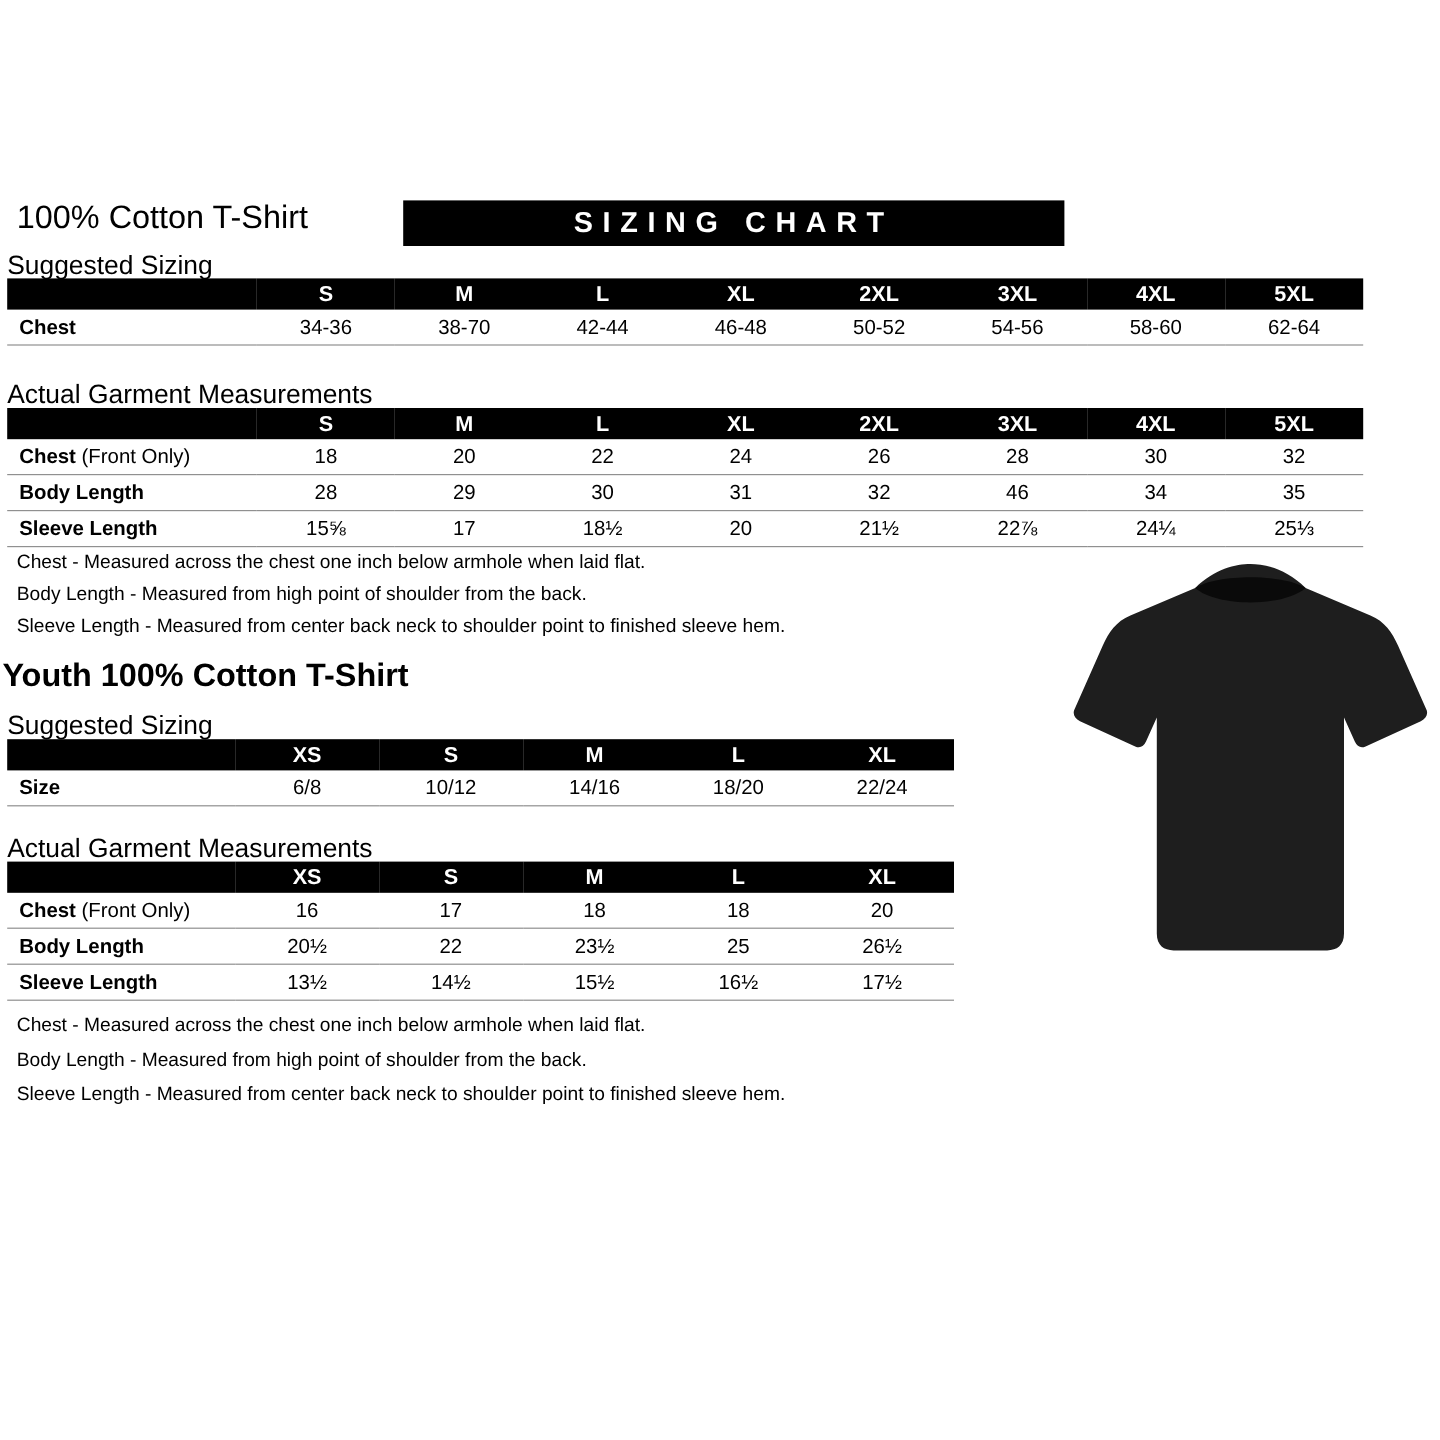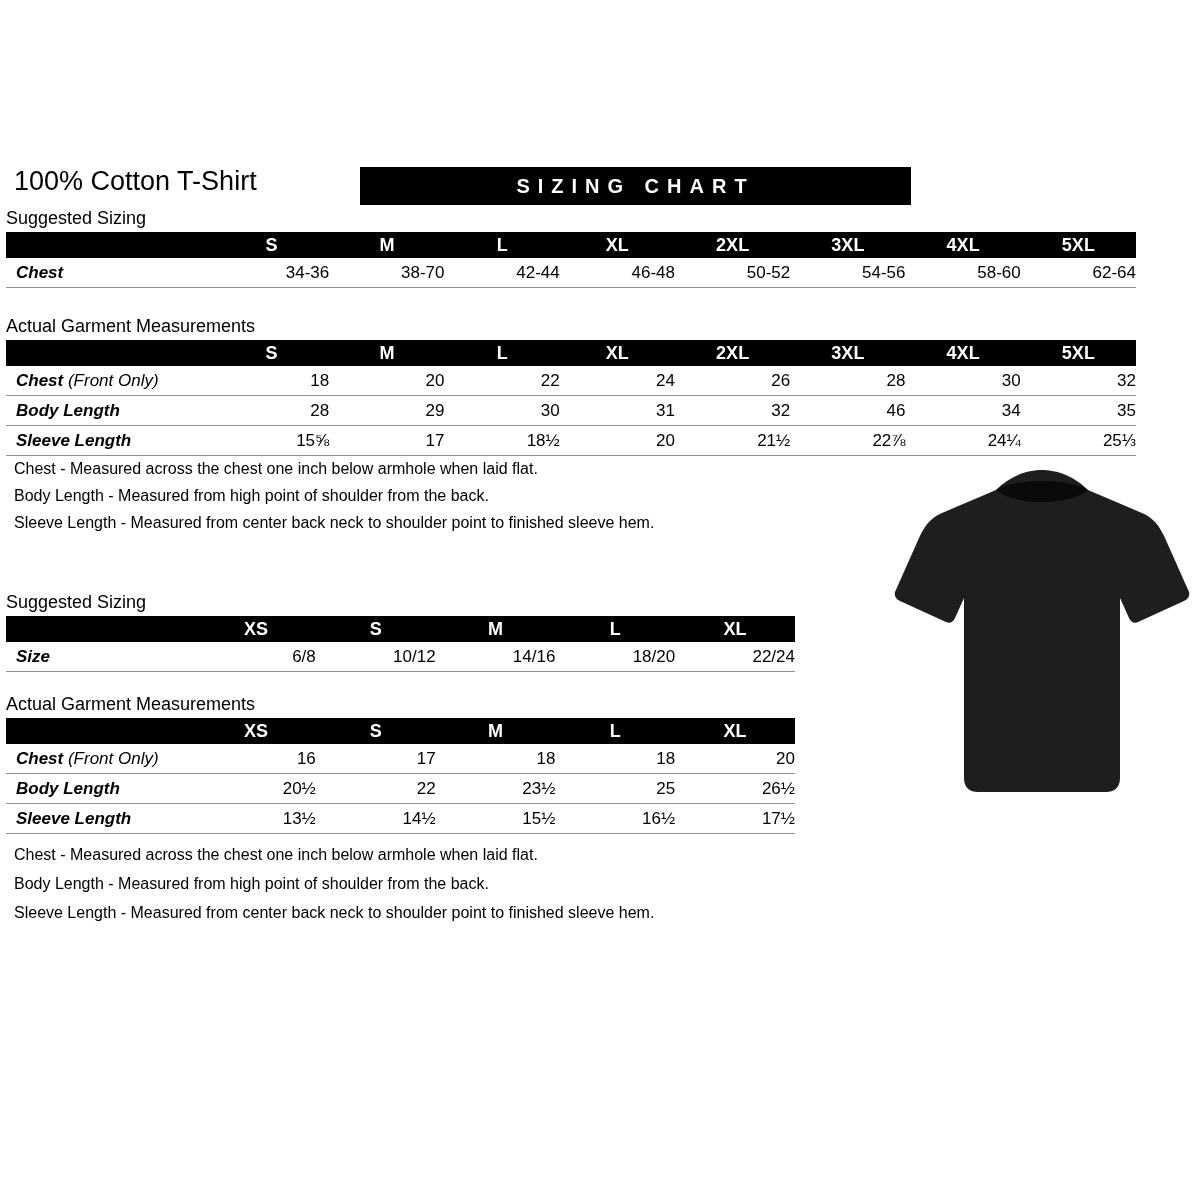--- a/index.html
+++ b/index.html
@@ -11,47 +11,47 @@
     font-family: "Liberation Sans", "DejaVu Sans", sans-serif;
     color: #000;
     overflow: hidden;
     border-radius: 26px;
   }
   .title {
     position: absolute; left: 14px; top: 166px;
     font-size: 27px; font-weight: 400; margin: 0;
   }
   .banner {
-    position: absolute; left: 360px; top: 167px; width: 551px; height: 38px;
+    position: absolute; left: 336px; top: 167px; width: 551px; height: 38px;
     background: #000; color: #fff; text-align: center; line-height: 38px;
-    font-size: 20px; font-weight: bold; letter-spacing: 8px;
-  }
-  .section-label { position: absolute; font-size: 18px; font-weight: 400; }
+    font-size: 24px; font-weight: bold; letter-spacing: 8px;
+  }
+  .section-label { position: absolute; font-size: 22px; font-weight: 400; }
   .sl-adult-suggested { left: 6px; top: 208px; }
   .sl-adult-actual    { left: 6px; top: 316px; }
   .sl-youth-suggested { left: 6px; top: 592px; }
   .sl-youth-actual    { left: 6px; top: 694px; }
 
   .table-wrap { position: absolute; }
   .adult-suggested { left: 6px; top: 232px; width: 1130px; }
   .adult-actual    { left: 6px; top: 340px; width: 1130px; }
   .youth-suggested { left: 6px; top: 616px; width: 789px; }
   .youth-actual    { left: 6px; top: 718px; width: 789px; }
 
   .size-table { width: 100%; border-collapse: collapse; table-layout: fixed; }
   .size-table thead th {
     background: #000; color: #fff; font-size: 18px; font-weight: bold;
     height: 26px; padding: 0; text-align: center;
   }
   .size-table tbody td {
-    text-align: right; font-size: 17px; height: 29px; padding: 0;
+    text-align: center; font-size: 17px; height: 29px; padding: 0;
     border-bottom: 1px solid #909090;
   }
   .size-table tbody td.row-label {
-    text-align: left; padding-left: 10px; font-weight: 400; font-style: italic;
+    text-align: left; padding-left: 10px; font-weight: 400;
   }
   .size-table tbody td.row-label b { font-weight: bold; }
 
   .notes { position: absolute; left: 14px; }
   .notes-adult { top: 455px; }
   .notes-youth { top: 840px; }
   .notes-adult .note-line { font-size: 16px; line-height: 27px; }
   .notes-youth .note-line { font-size: 16px; line-height: 29px; }
 
   .youth-title {
@@ -177,20 +177,21 @@
         </tbody>
       </table>
     </div>
 
   <div class="notes notes-adult">
       <div class="note-line">Chest - Measured across the chest one inch below armhole when laid flat.</div>
       <div class="note-line">Body Length - Measured from high point of shoulder from the back.</div>
       <div class="note-line">Sleeve Length - Measured from center back neck to shoulder point to finished sleeve hem.</div>
     </div>
 
+  <h2 class="youth-title">Youth 100% Cotton T-Shirt</h2>
 
   <div class="section-label sl-youth-suggested">Suggested Sizing</div>
   <div class="table-wrap youth-suggested">
       <table class="size-table">
         <colgroup>
           <col style="width: 190px;">
           <col>
           <col>
           <col>
           <col>

